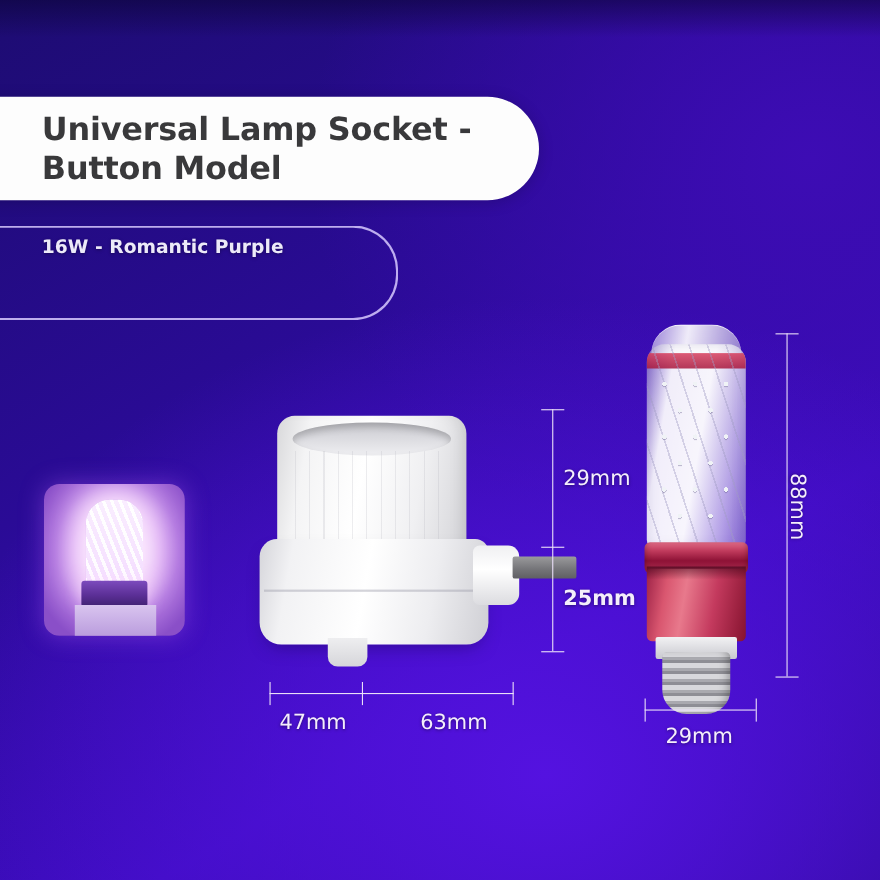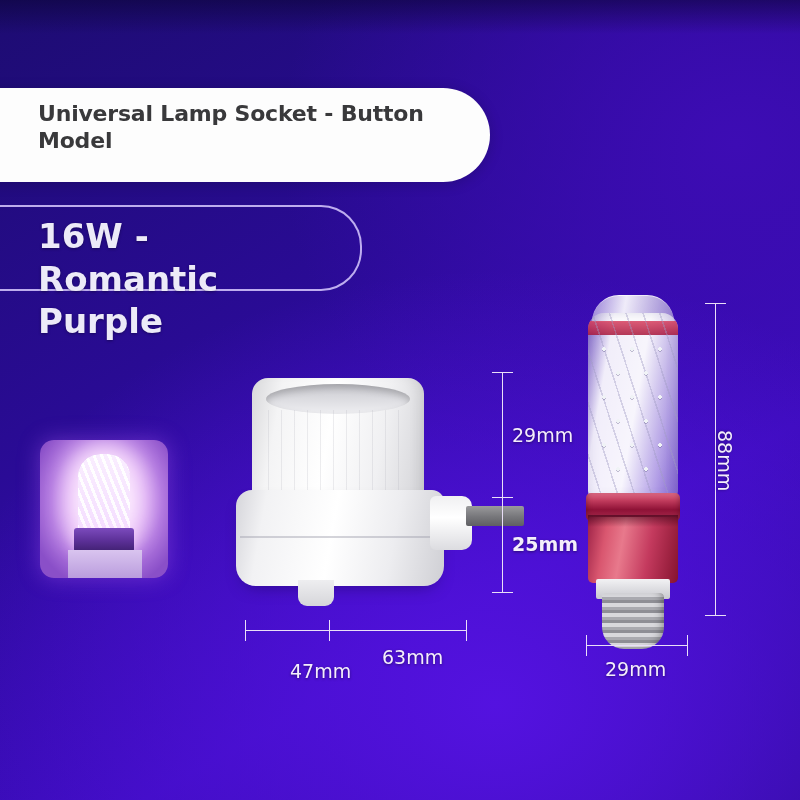--- a/index.html
+++ b/index.html
@@ -30,42 +30,42 @@
     width: 530px; height: 94px;
     background: #fdfdfd;
     border-radius: 0 47px 47px 0;
     box-shadow: 0 2px 14px rgba(0,0,0,.18);
   }
   .title-pill .txt {
     position: absolute;
     left: 78px; top: 12px;
     width: 430px;
     color: #39393b;
-    font-size: 22px;
+    font-size: 29px;
     font-weight: bold;
     line-height: 1.24;
     letter-spacing: -0.2px;
   }
 
   
   .variant-pill {
     position: absolute;
     left: -40px; top: 205px;
     width: 400px; height: 82px;
     border: 2px solid rgba(217,203,255,.85);
     border-left: none;
     border-radius: 0 41px 41px 0;
     background: transparent;
   }
   .variant-pill .txt {
     position: absolute;
     left: 78px; top: 8px;
     width: 300px;
     color: #eceaf8;
-    font-size: 34px;
+    font-size: 17px;
     font-weight: bold;
     line-height: 1.25;
     text-shadow: 0 1px 3px rgba(0,0,0,.35);
   }
 
   
   .thumb {
     position: absolute;
     left: 40px; top: 440px;
     width: 128px; height: 138px;
@@ -279,21 +279,21 @@
   <div class="dim-tick-h" style="left:492px; top:372px; width:21px;"></div>
   <div class="dim-tick-h" style="left:492px; top:497px; width:21px;"></div>
   <div class="dim-tick-h" style="left:492px; top:592px; width:21px;"></div>
   <div class="dim-label" style="left:512px; top:424px;">29mm</div>
   <div class="dim-label" style="left:512px; top:533px;font-weight:bold;">25mm</div>
 
   <div class="dim-line-h" style="left:245px; top:630px; width:222px;"></div>
   <div class="dim-tick-v" style="left:245px; top:620px; height:21px;"></div>
   <div class="dim-tick-v" style="left:329px; top:620px; height:21px;"></div>
   <div class="dim-tick-v" style="left:466px; top:620px; height:21px;"></div>
-  <div class="dim-label" style="left:254px; top:660px;margin-left:36px;">47mm</div>
+  <div class="dim-label" style="left:254px; top:646px;">47mm</div>
   <div class="dim-label" style="left:382px; top:646px;">63mm</div>
 
   <div class="dim-line-v" style="left:715px; top:303px; height:312px;"></div>
   <div class="dim-tick-h" style="left:705px; top:303px; width:21px;"></div>
   <div class="dim-tick-h" style="left:705px; top:615px; width:21px;"></div>
   <div class="dim-label rot" style="left:736px; top:430px;">88mm</div>
 
   <div class="dim-line-h" style="left:586px; top:645px; width:101px;"></div>
   <div class="dim-tick-v" style="left:586px; top:635px; height:21px;"></div>
   <div class="dim-tick-v" style="left:687px; top:635px; height:21px;"></div>

